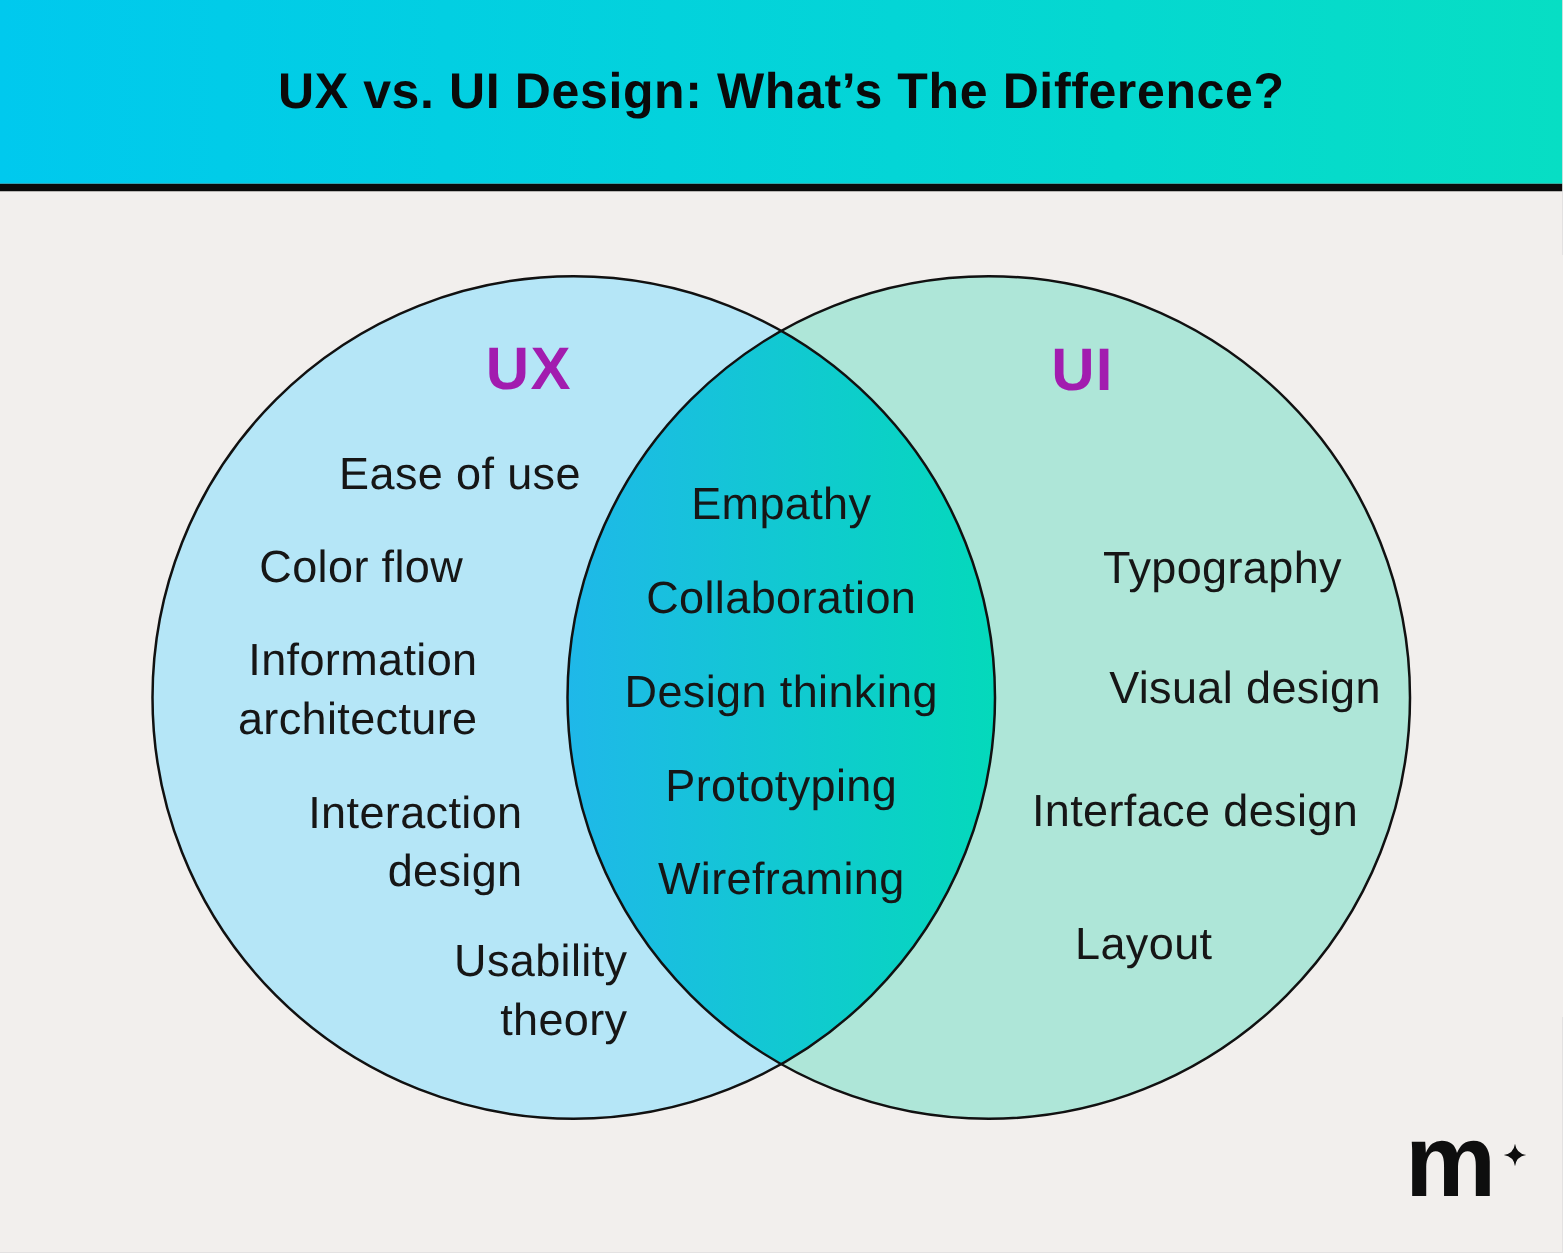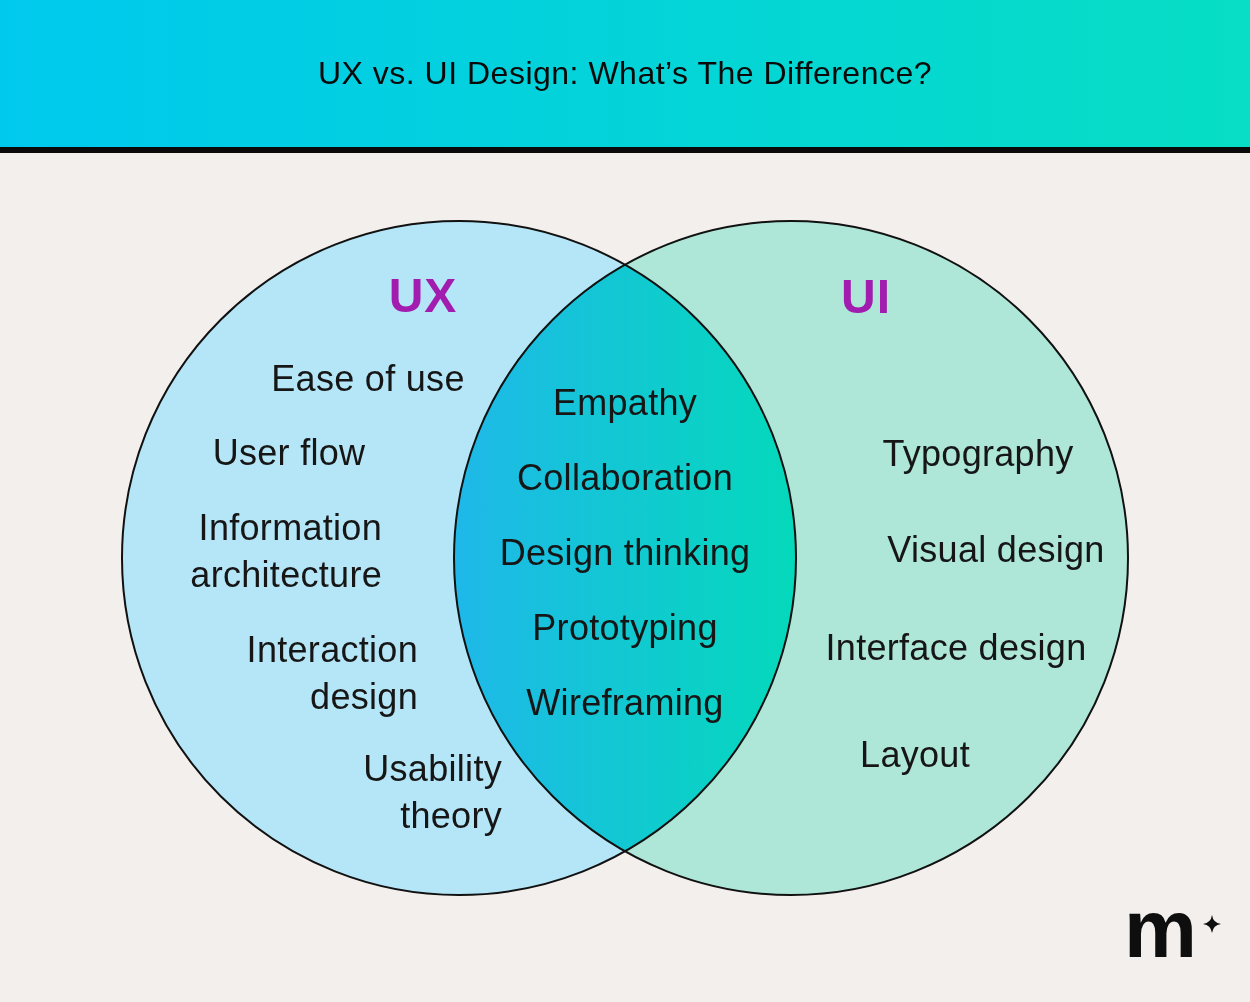--- a/index.html
+++ b/index.html
@@ -6,21 +6,21 @@
   .page{
     position:relative;width:1250px;height:1002px;overflow:hidden;
     background:#F2EFED;font-family:"Liberation Sans",sans-serif;
   }
   .header{
     position:absolute;left:0;top:0;width:1250px;height:147px;
     background:linear-gradient(90deg,#00C9EE 0%,#07DEC4 100%);
     display:flex;align-items:center;justify-content:center;
   }
   .header h1{
-    margin:16px;font-size:32px;font-weight:400;color:#0A0A0A;
+    margin:16px;font-size:40px;font-weight:700;color:#0A0A0A;
     letter-spacing:.5px;white-space:nowrap;
   }
   .divider{
     position:absolute;left:0;top:147px;width:1250px;height:6px;background:#0A0A0A;
   }
   .venn{position:absolute;left:0;top:0;}
   .label{
     position:absolute;transform:translate(-50%,-50%);
     font-size:36px;line-height:1.2;color:#161616;letter-spacing:.3px;white-space:nowrap;
   }
@@ -58,21 +58,21 @@
 
   <div class="header">
     <h1>UX vs. UI Design: What’s The Difference?</h1>
   </div>
   <div class="divider"></div>
 
   <div class="label circle-title" style="left:423px;top:296px">UX</div>
   <div class="label circle-title" style="left:866px;top:297px">UI</div>
 
   <div class="label" style="left:368px;top:379px">Ease of use</div>
-  <div class="label" style="left:289px;top:453px">User flow</div>
+  <div class="label" style="left:289px;top:453px">Color flow</div>
   <div class="label block" style="left:167px;top:504px;width:215px">Information architecture</div>
   <div class="label block" style="left:213px;top:626px;width:205px">Interaction design</div>
   <div class="label block" style="left:327px;top:745px;width:175px">Usability theory</div>
 
   <div class="label" style="left:625px;top:403px">Empathy</div>
   <div class="label" style="left:625px;top:478px">Collaboration</div>
   <div class="label" style="left:625px;top:553px">Design thinking</div>
   <div class="label" style="left:625px;top:628px">Prototyping</div>
   <div class="label" style="left:625px;top:703px">Wireframing</div>
 

